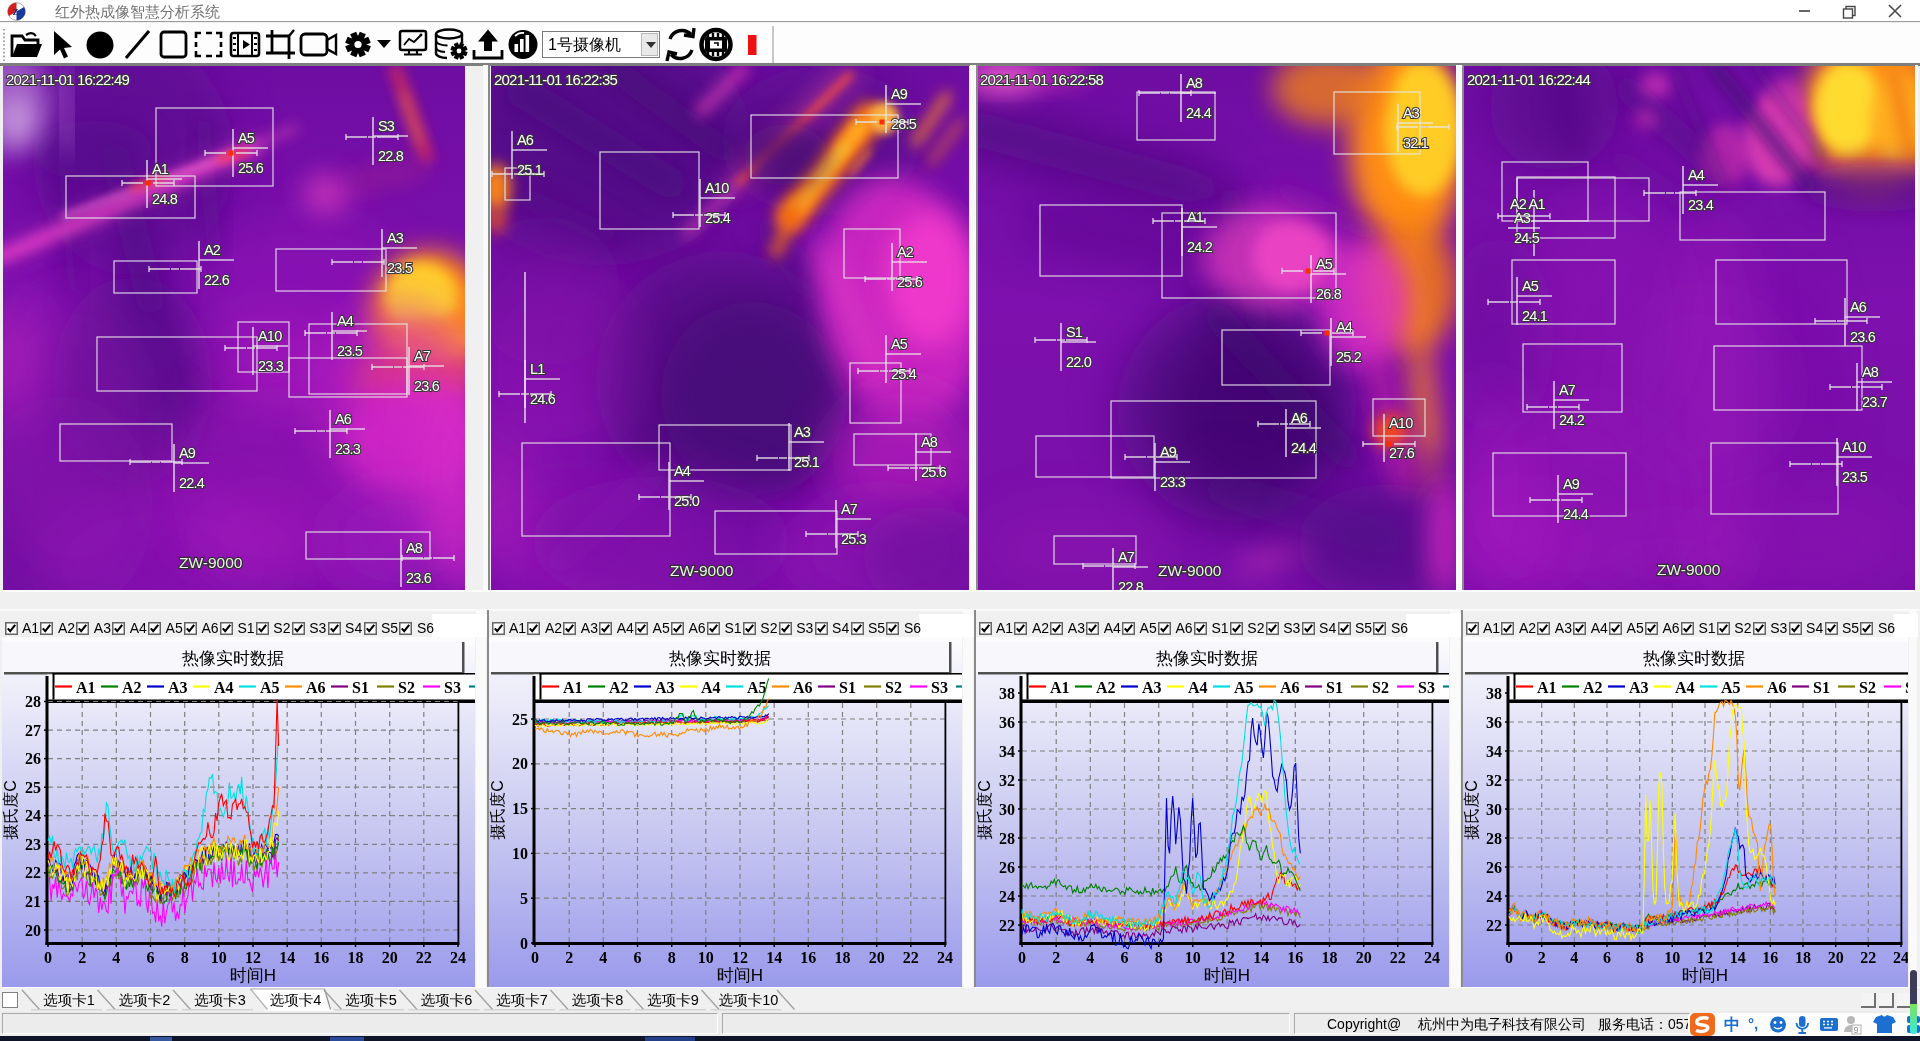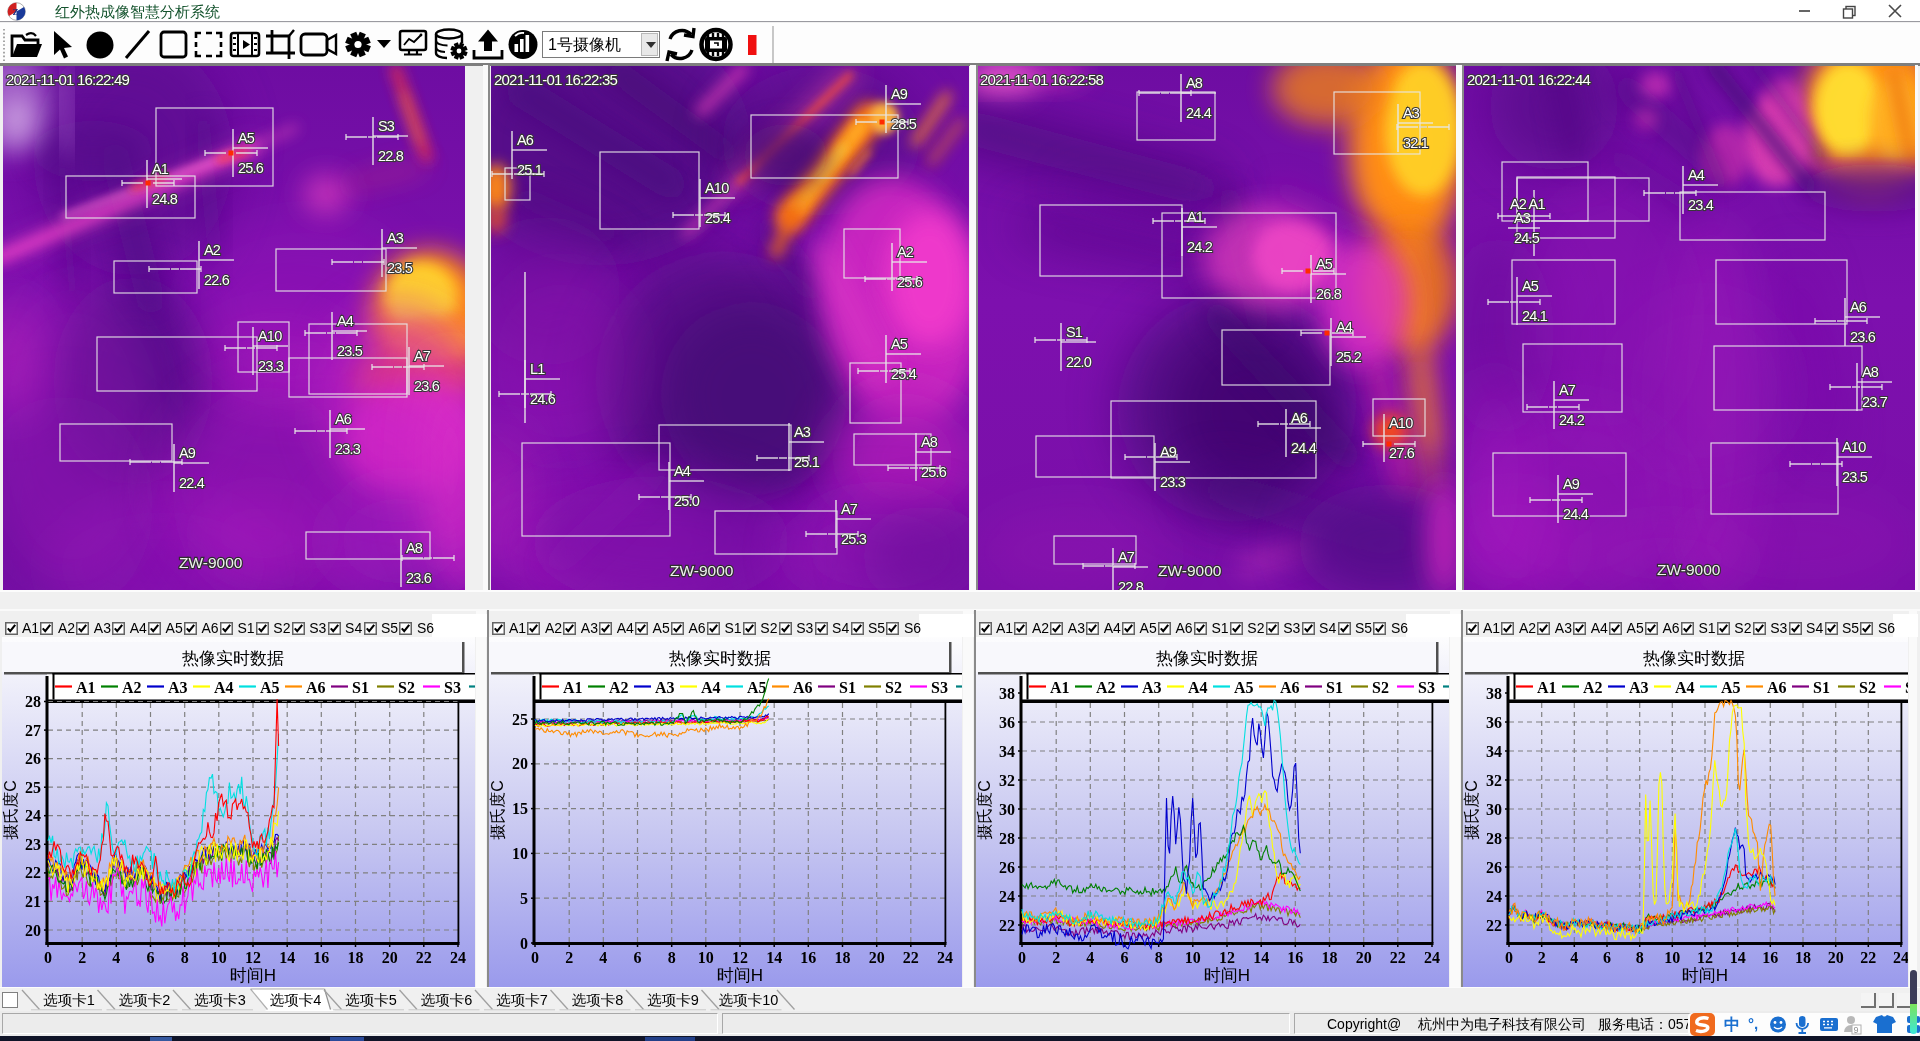--- a/index.html
+++ b/index.html
@@ -1,16 +1,16 @@
 <!DOCTYPE html>
 <html><head><meta charset="utf-8"><style>
 *{margin:0;padding:0;box-sizing:border-box}
 html,body{width:1920px;height:1041px;overflow:hidden;background:#f0f0f0;font-family:"Liberation Sans",sans-serif;position:relative}
 .titlebar{position:absolute;left:0;top:0;width:1920px;height:22px;background:#ffffff;border-bottom:1px solid #9a9aa0}
-.apptitle{position:absolute;left:55px;top:3px;font-size:15px;color:#14532d}
+.apptitle{position:absolute;left:55px;top:3px;font-size:15px;color:#737373}
 .tbarwrap{position:absolute;left:0;top:23px;width:1920px;height:40px;background:#fdfdfd}
 .tbar{position:absolute;left:0;top:0}
 .tdark{position:absolute;left:0;top:63px;width:1920px;height:2.5px;background:#7e7e7e}
 .combo{position:absolute;left:542px;top:8px;width:118px;height:27px;background:#fff;border:1px solid #7a7a7a;font-size:16px}
 .combo span{position:absolute;left:5px;top:3px;color:#000}
 .combobtn{position:absolute;right:1px;top:1px;width:17px;height:23px;background:#e8e8e8;border:1px solid #b8b8b8}
 .combobtn:after{content:"";position:absolute;left:3.5px;top:8px;border:5px solid transparent;border-top:6px solid #303030}
 .thermal{position:absolute}
 .ann{font-size:14.5px;fill:#ffffff;stroke:#383838;stroke-width:2.2px;paint-order:stroke;font-family:"Liberation Sans",sans-serif;letter-spacing:-0.8px}
 .ts{font-size:15px;fill:#ffffff;stroke:#383838;stroke-width:2.2px;paint-order:stroke;font-family:"Liberation Sans",sans-serif;letter-spacing:-0.8px}

